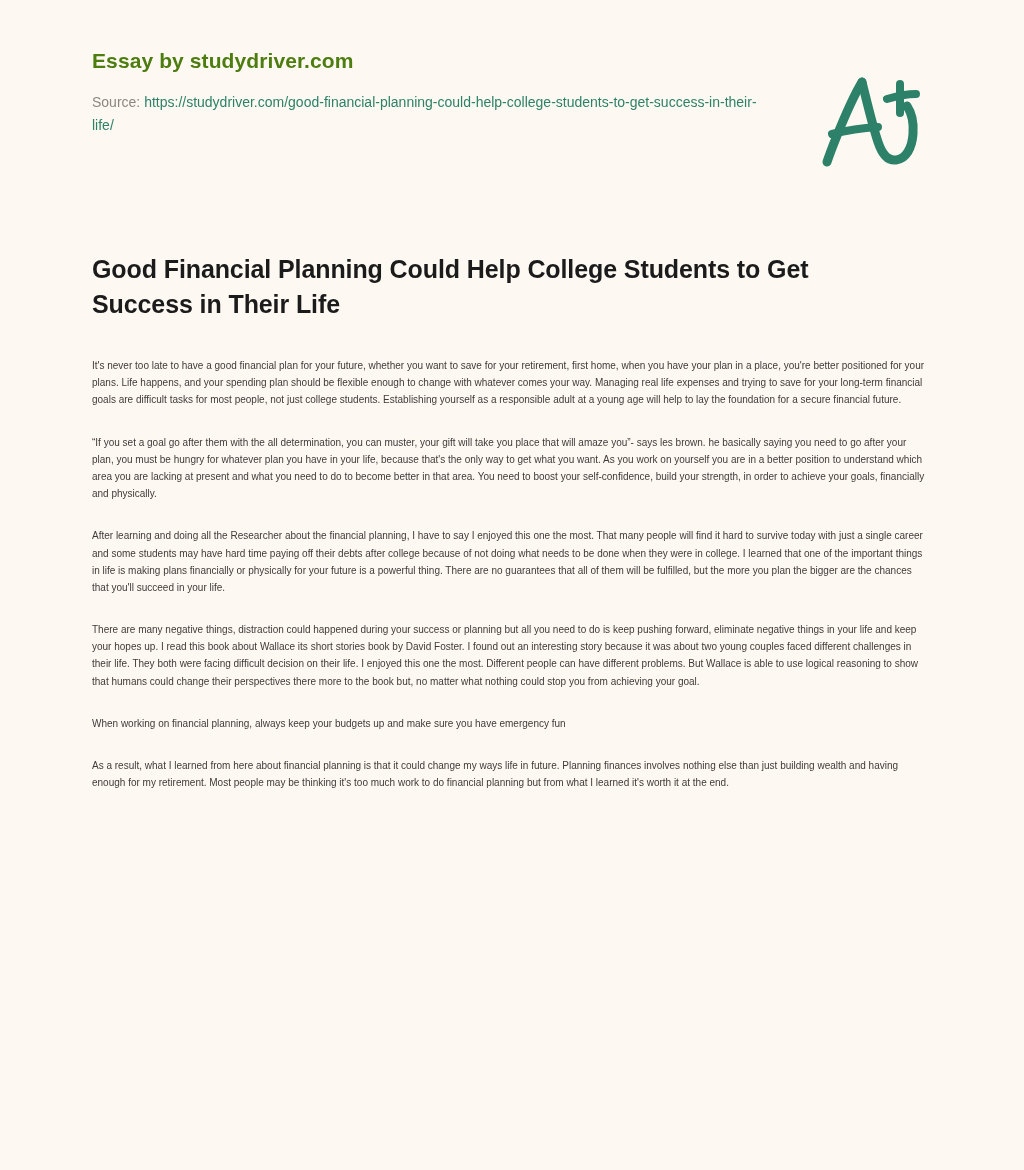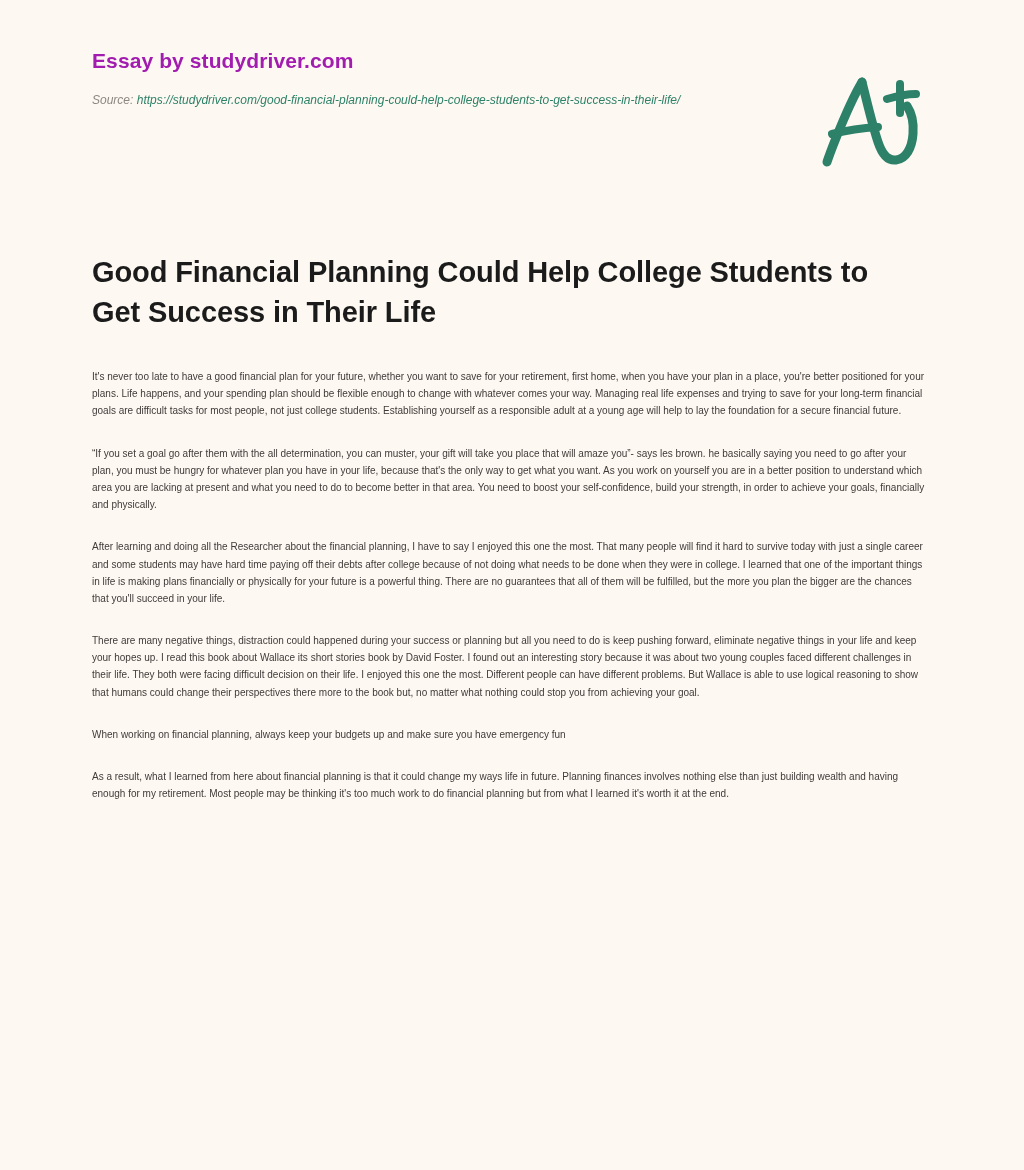--- a/index.html
+++ b/index.html
@@ -25,34 +25,33 @@
   .header {
     position: absolute;
     left: 92px;
     top: 48px;
     width: 700px;
   }
 
   .brand-line {
     font-size: 21px;
     font-weight: bold;
-    color: #a21caf;
+    color: #4d7c0f;
     letter-spacing: 0.1px;
     line-height: 1.2;
     margin: 0;
   }
 
   .source-line {
     margin-top: 18px;
-    font-size: 12px;
+    font-size: 14px;
     line-height: 1.62;
     color: #8d8783;
     max-width: 665px;
     word-break: break-word;
-    font-style: italic;
   }
 
   .source-label {
     color: #8d8783;
   }
 
   .source-url {
     color: #2e8169;
     text-decoration: none;
     word-break: break-all;
@@ -75,21 +74,21 @@
   
   .article {
     position: absolute;
     left: 92px;
     top: 252px;
     width: 836px;
   }
 
   .article-title {
     margin: 0;
-    font-size: 29px;
+    font-size: 25px;
     font-weight: bold;
     line-height: 1.38;
     color: #1b1b1b;
     letter-spacing: -0.1px;
     max-width: 790px;
   }
 
   .body-copy {
     margin-top: 36px;
   }

